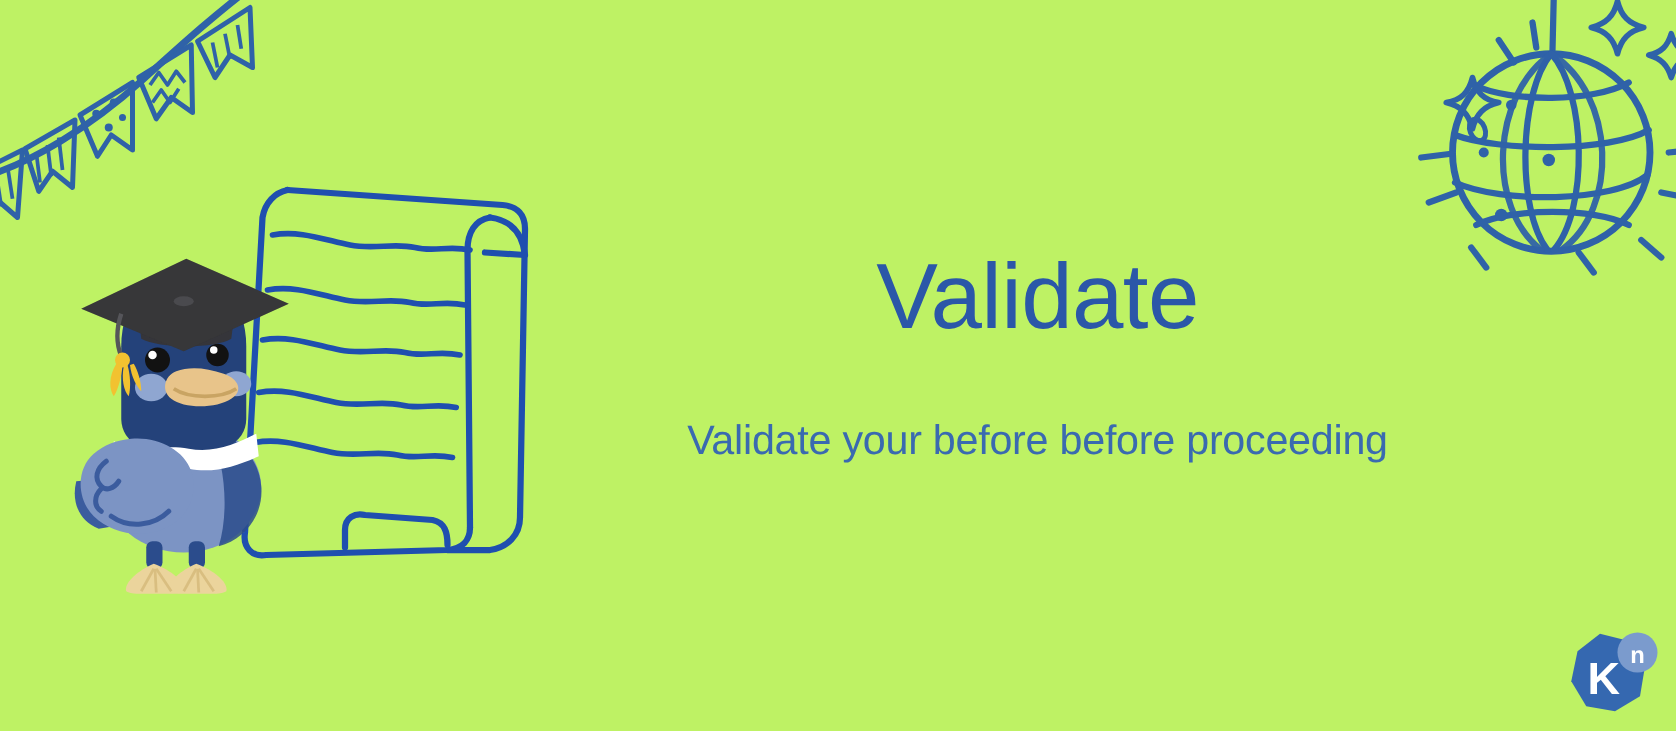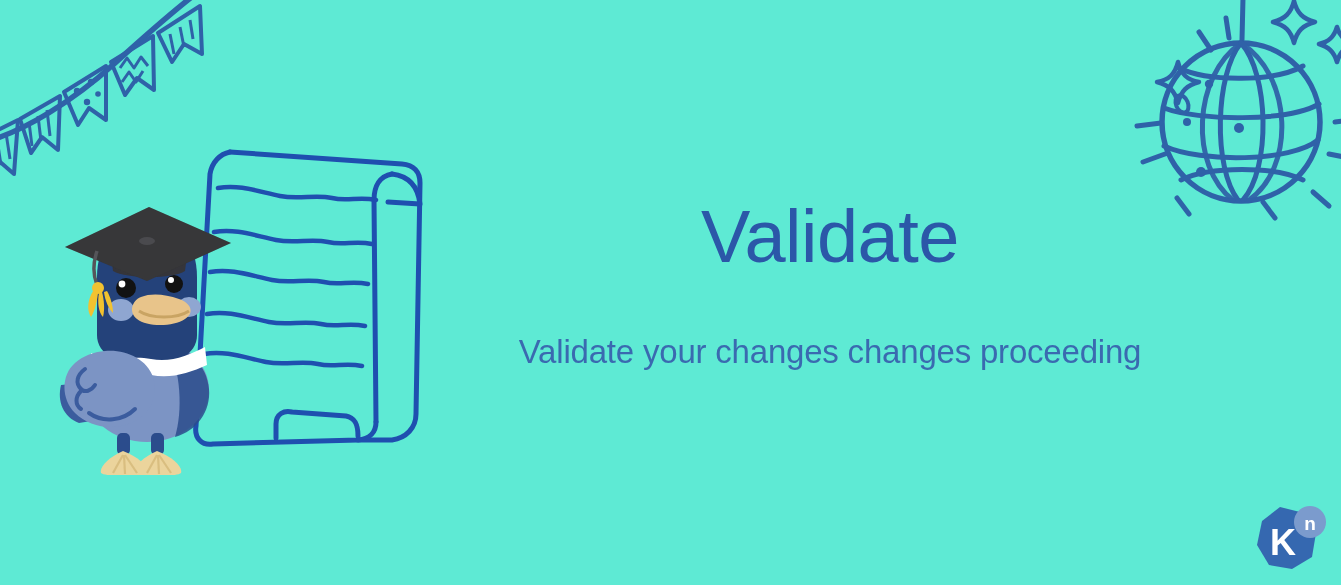--- a/index.html
+++ b/index.html
@@ -7,21 +7,21 @@
     padding: 0;
     background: #ffffff;
   }
   body {
     font-family: "Liberation Sans", sans-serif;
   }
   .slide {
     position: relative;
     width: 1341px;
     height: 585px;
-    background: #5eead4;
+    background: #bef264;
     overflow: hidden;
   }
 
   
   .art {
     position: absolute;
     pointer-events: none;
   }
   #bunting-decoration {
     left: -6px;
@@ -270,21 +270,21 @@
     <path d="M42,66 C38,78 38,90 42,100" stroke="#55555A" stroke-width="3.5" fill="none"></path>
 
     <circle cx="43" cy="103" r="6" fill="#F2C230"></circle>
     <path d="M38,106 C32,116 32,126 36,132 C40,126 42,116 43,108 Z" fill="#F2C230"></path>
     <path d="M44,108 C42,118 44,128 48,132 C50,124 49,114 47,107 Z" fill="#F2C230"></path>
     <path d="M49,107 C50,116 54,124 58,128 C58,120 55,111 52,106 Z" fill="#F2C230"></path>
   </svg>
 
   <div class="text-block">
     <h1 id="page-title">Validate</h1>
-    <p id="page-subtitle">Validate your changes changes proceeding</p>
+    <p id="page-subtitle">Validate your before before proceeding</p>
   </div>
 
   <svg id="brand-logo" viewBox="0 0 76 74" fill="none">
 
     <path d="M28,4 L52,10 L64,30 L60,54 L40,66 L17,62 L5,42 L10,18 Z" fill="#3568B0"></path>
 
     <circle cx="58" cy="19" r="16" fill="#7B9BCD"></circle>
     <text class="logo-letter" x="31" y="52" font-size="36" text-anchor="middle">K</text>
     <text class="logo-letter" x="58" y="27" font-size="19" text-anchor="middle">n</text>
   </svg>

